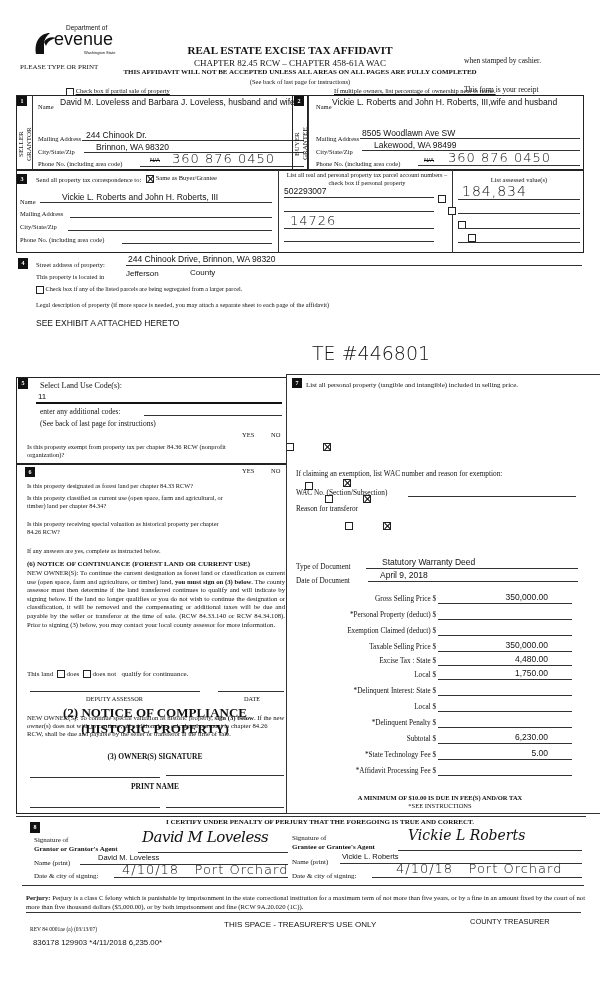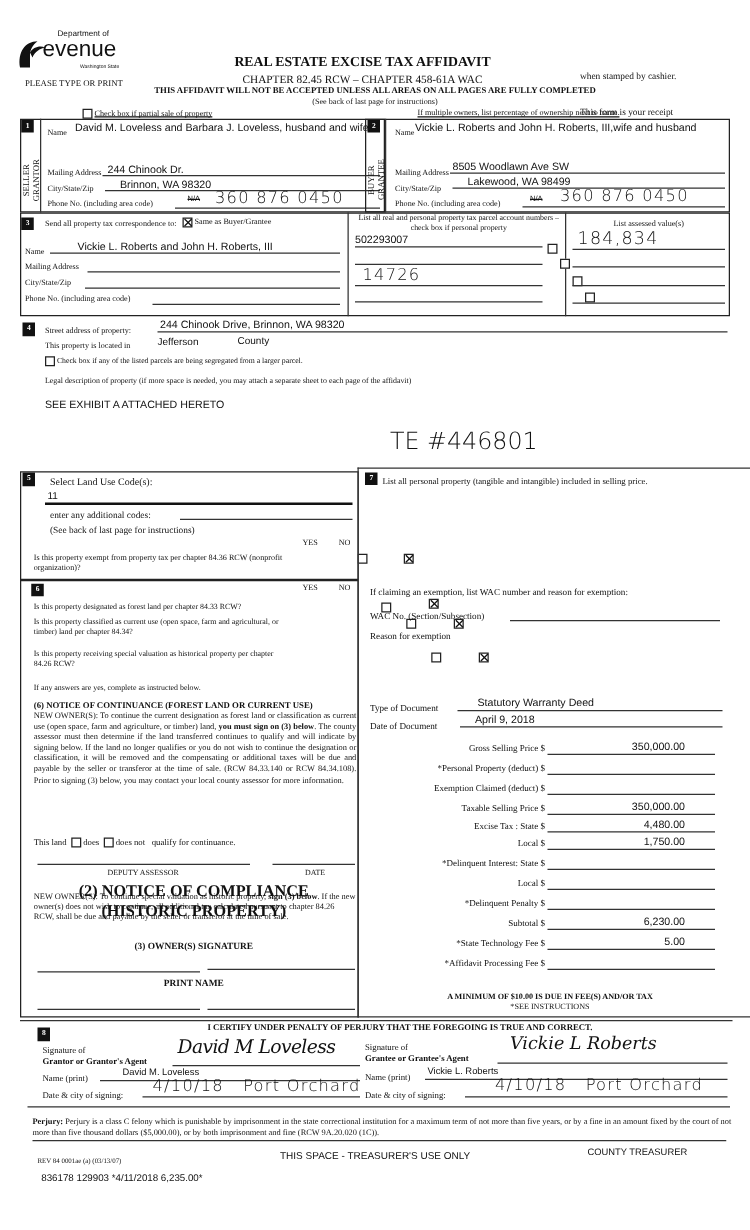--- a/index.html
+++ b/index.html
@@ -21,21 +21,21 @@
   .b { font-weight: bold; }
   .r { text-align: right; }
   .c { text-align: center; }
 </style>
 </head>
 <body>
 
 
 
 
-<div class="abs" style="left:12px;top:24px;width:90px;height:36px;">
+<div class="abs" style="left:32px;top:24px;width:90px;height:36px;">
   <svg width="26" height="26" viewBox="0 0 26 26" style="position:absolute;left:0;top:6px;">
     <path d="M4 24 C2 12 8 3 18 3 C14 6 12 10 12 14 L12 24 Z" fill="#111"></path>
     <path d="M12 12 C14 8 20 6 24 8 C20 9 16 11 14 16 Z" fill="#111"></path>
   </svg>
   <div class="abs sans" style="left:34px;top:0;font-size:6.5px;">Department of</div>
   <div class="abs sans" style="left:22px;top:6px;font-size:18px;line-height:18px;">evenue</div>
   <div class="abs sans" style="left:52px;top:26px;font-size:4px;">Washington State</div>
 </div>
 <div class="abs" style="left:20px;top:63px;font-size:7px;">PLEASE TYPE OR PRINT</div>
 <div class="abs b c" style="left:160px;top:44px;width:260px;font-size:11px;">REAL ESTATE EXCISE TAX AFFIDAVIT</div>
@@ -197,21 +197,21 @@
 <div class="abs line" style="left:30px;top:804px;width:130px;height:4px;"></div>
 <div class="abs line" style="left:166px;top:804px;width:118px;height:4px;"></div>
 
 
 <div class="abs" style="left:286px;top:374px;width:314px;height:440px;border-top:1px solid #333;border-left:1px solid #333;border-bottom:1px solid #333;"></div>
 <div class="num" style="left:292px;top:378px;height:10px;line-height:10px;">7</div>
 <div class="abs" style="left:306px;top:380px;width:280px;font-size:7px;line-height:11px;">List all personal property (tangible and intangible) included in selling price.</div>
 <div class="abs" style="left:296px;top:469px;font-size:7.3px;">If claiming an exemption, list WAC number and reason for exemption:</div>
 <div class="abs" style="left:296px;top:488px;font-size:7.3px;">WAC No. (Section/Subsection)</div>
 <div class="abs line" style="left:408px;top:489px;width:168px;height:8px;"></div>
-<div class="abs" style="left:296px;top:504px;font-size:7.3px;">Reason for exemption</div>
+<div class="abs" style="left:296px;top:504px;font-size:7.3px;">Reason for transferor</div>
 
 <div class="abs" style="left:296px;top:562px;font-size:7.3px;">Type of Document</div>
 <div class="abs line fill" style="left:366px;top:557px;width:212px;height:12px;padding-left:16px;">Statutory Warranty Deed</div>
 <div class="abs" style="left:296px;top:576px;font-size:7.3px;">Date of Document</div>
 <div class="abs line fill" style="left:368px;top:570px;width:210px;height:12px;padding-left:12px;">April 9, 2018</div>
 
 
 <div class="abs" style="left:290px;top:592px;width:296px;">
   <div style="position:relative;height:16px;">
     <span class="abs r" style="right:150px;top:3px;font-size:7.2px;white-space:nowrap;">Gross Selling Price $</span>

